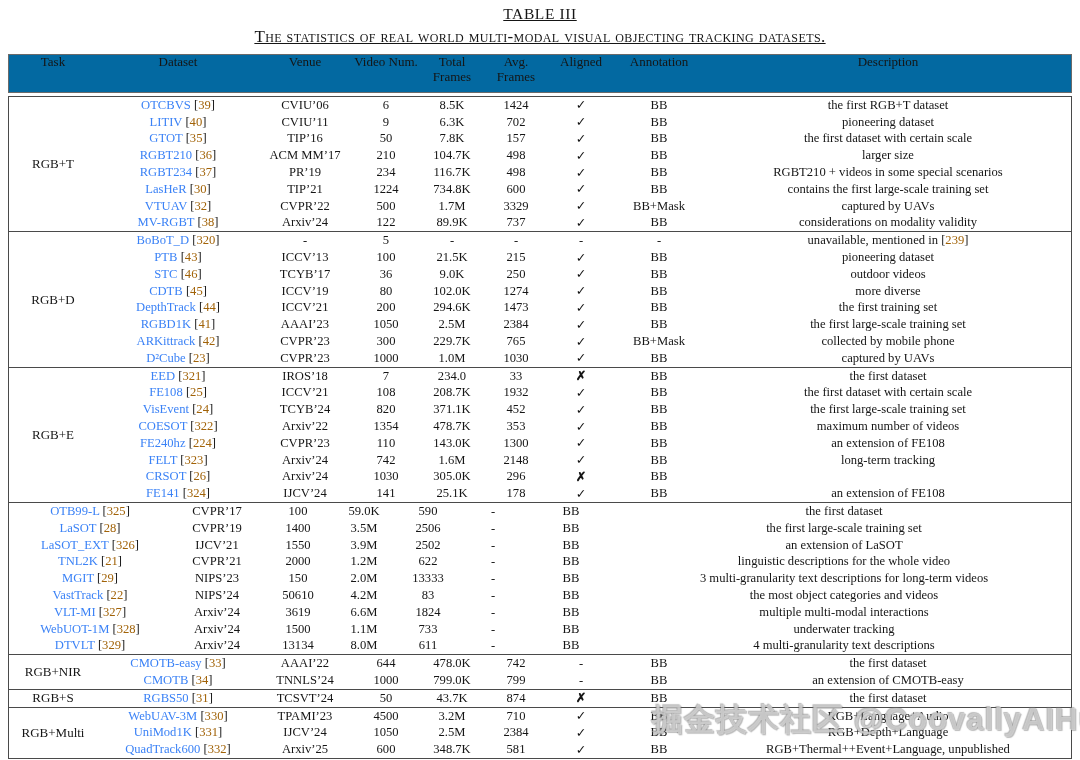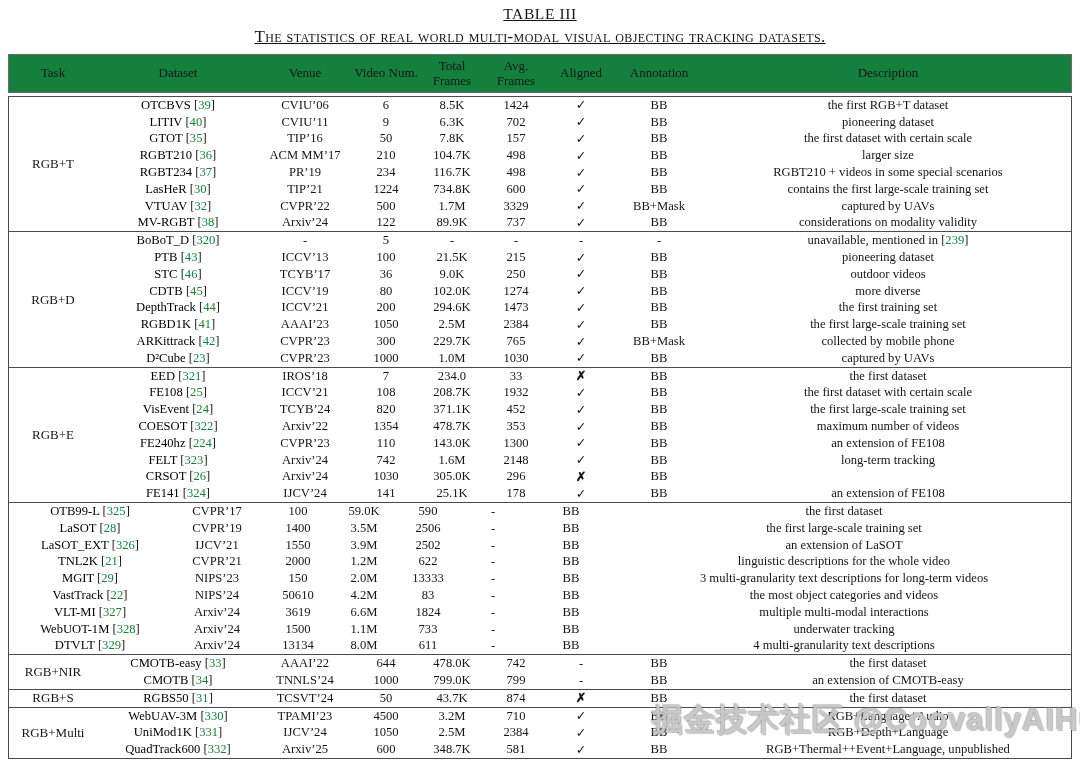--- a/index.html
+++ b/index.html
@@ -6,42 +6,42 @@
   .page{
     width:1080px;height:760px;position:relative;overflow:hidden;
     background:#fff;color:#151515;
     font-family:"Liberation Serif", serif;
   }
   .caption{text-align:center;padding-top:5px;text-decoration:underline;}
   .title{font-size:15.5px;letter-spacing:.6px;}
   .subtitle{font-size:17px;font-variant:small-caps;letter-spacing:.4px;margin-top:4px;}
   .thead{
     margin:7px 8px 0 8px;height:37px;
-    border:1px solid #6a6a6a;background:#15803d;
-    display:flex;align-items:center;font-size:13px;
+    border:1px solid #6a6a6a;background:#0369a1;
+    display:flex;align-items:flex-start;font-size:13px;
   }
   .hc{display:flex;align-items:center;justify-content:center;text-align:center;line-height:1.15;}
   .tbody{margin:3px 8px 0 8px;border:1.6px solid #4a4a4a;}
   .group{display:flex;border-bottom:1.4px solid #4a4a4a;}
   .group:last-child{border-bottom:none;}
   .task-label{font-size:13px;}
   .rows{flex:1;display:flex;flex-direction:column;}
   .row{display:flex;height:16.8px;align-items:center;font-size:12.6px;}
   .cell{text-align:center;white-space:nowrap;overflow:hidden;}
   .c-task{width:88px;display:flex;align-items:center;justify-content:center;}
   .c-dataset{width:162px;}
   .c-venue{width:92px;}
   .c-video{width:70px;}
   .c-total{width:62px;}
   .c-avg{width:66px;}
   .c-aligned{width:64px;}
   .c-annot{width:92px;}
   .c-desc{flex:1;}
-  .dsname{color:#000000;}
-  .citenum{color:#15803d;}
+  .dsname{color:#3b82f6;}
+  .citenum{color:#a16207;}
   .cross{font-weight:bold;}
   .watermark{
     position:absolute;left:652px;top:699px;z-index:5;white-space:nowrap;
     font-family:"Liberation Sans", sans-serif;font-weight:bold;
     font-size:31px;letter-spacing:1px;
     color:rgba(255,255,255,0.55);
     text-shadow:0 0 1px rgba(120,120,120,0.75), 1px 1px 1px rgba(120,120,120,0.45), -1px -1px 1px rgba(120,120,120,0.45);
     pointer-events:none;
   }
 </style>

